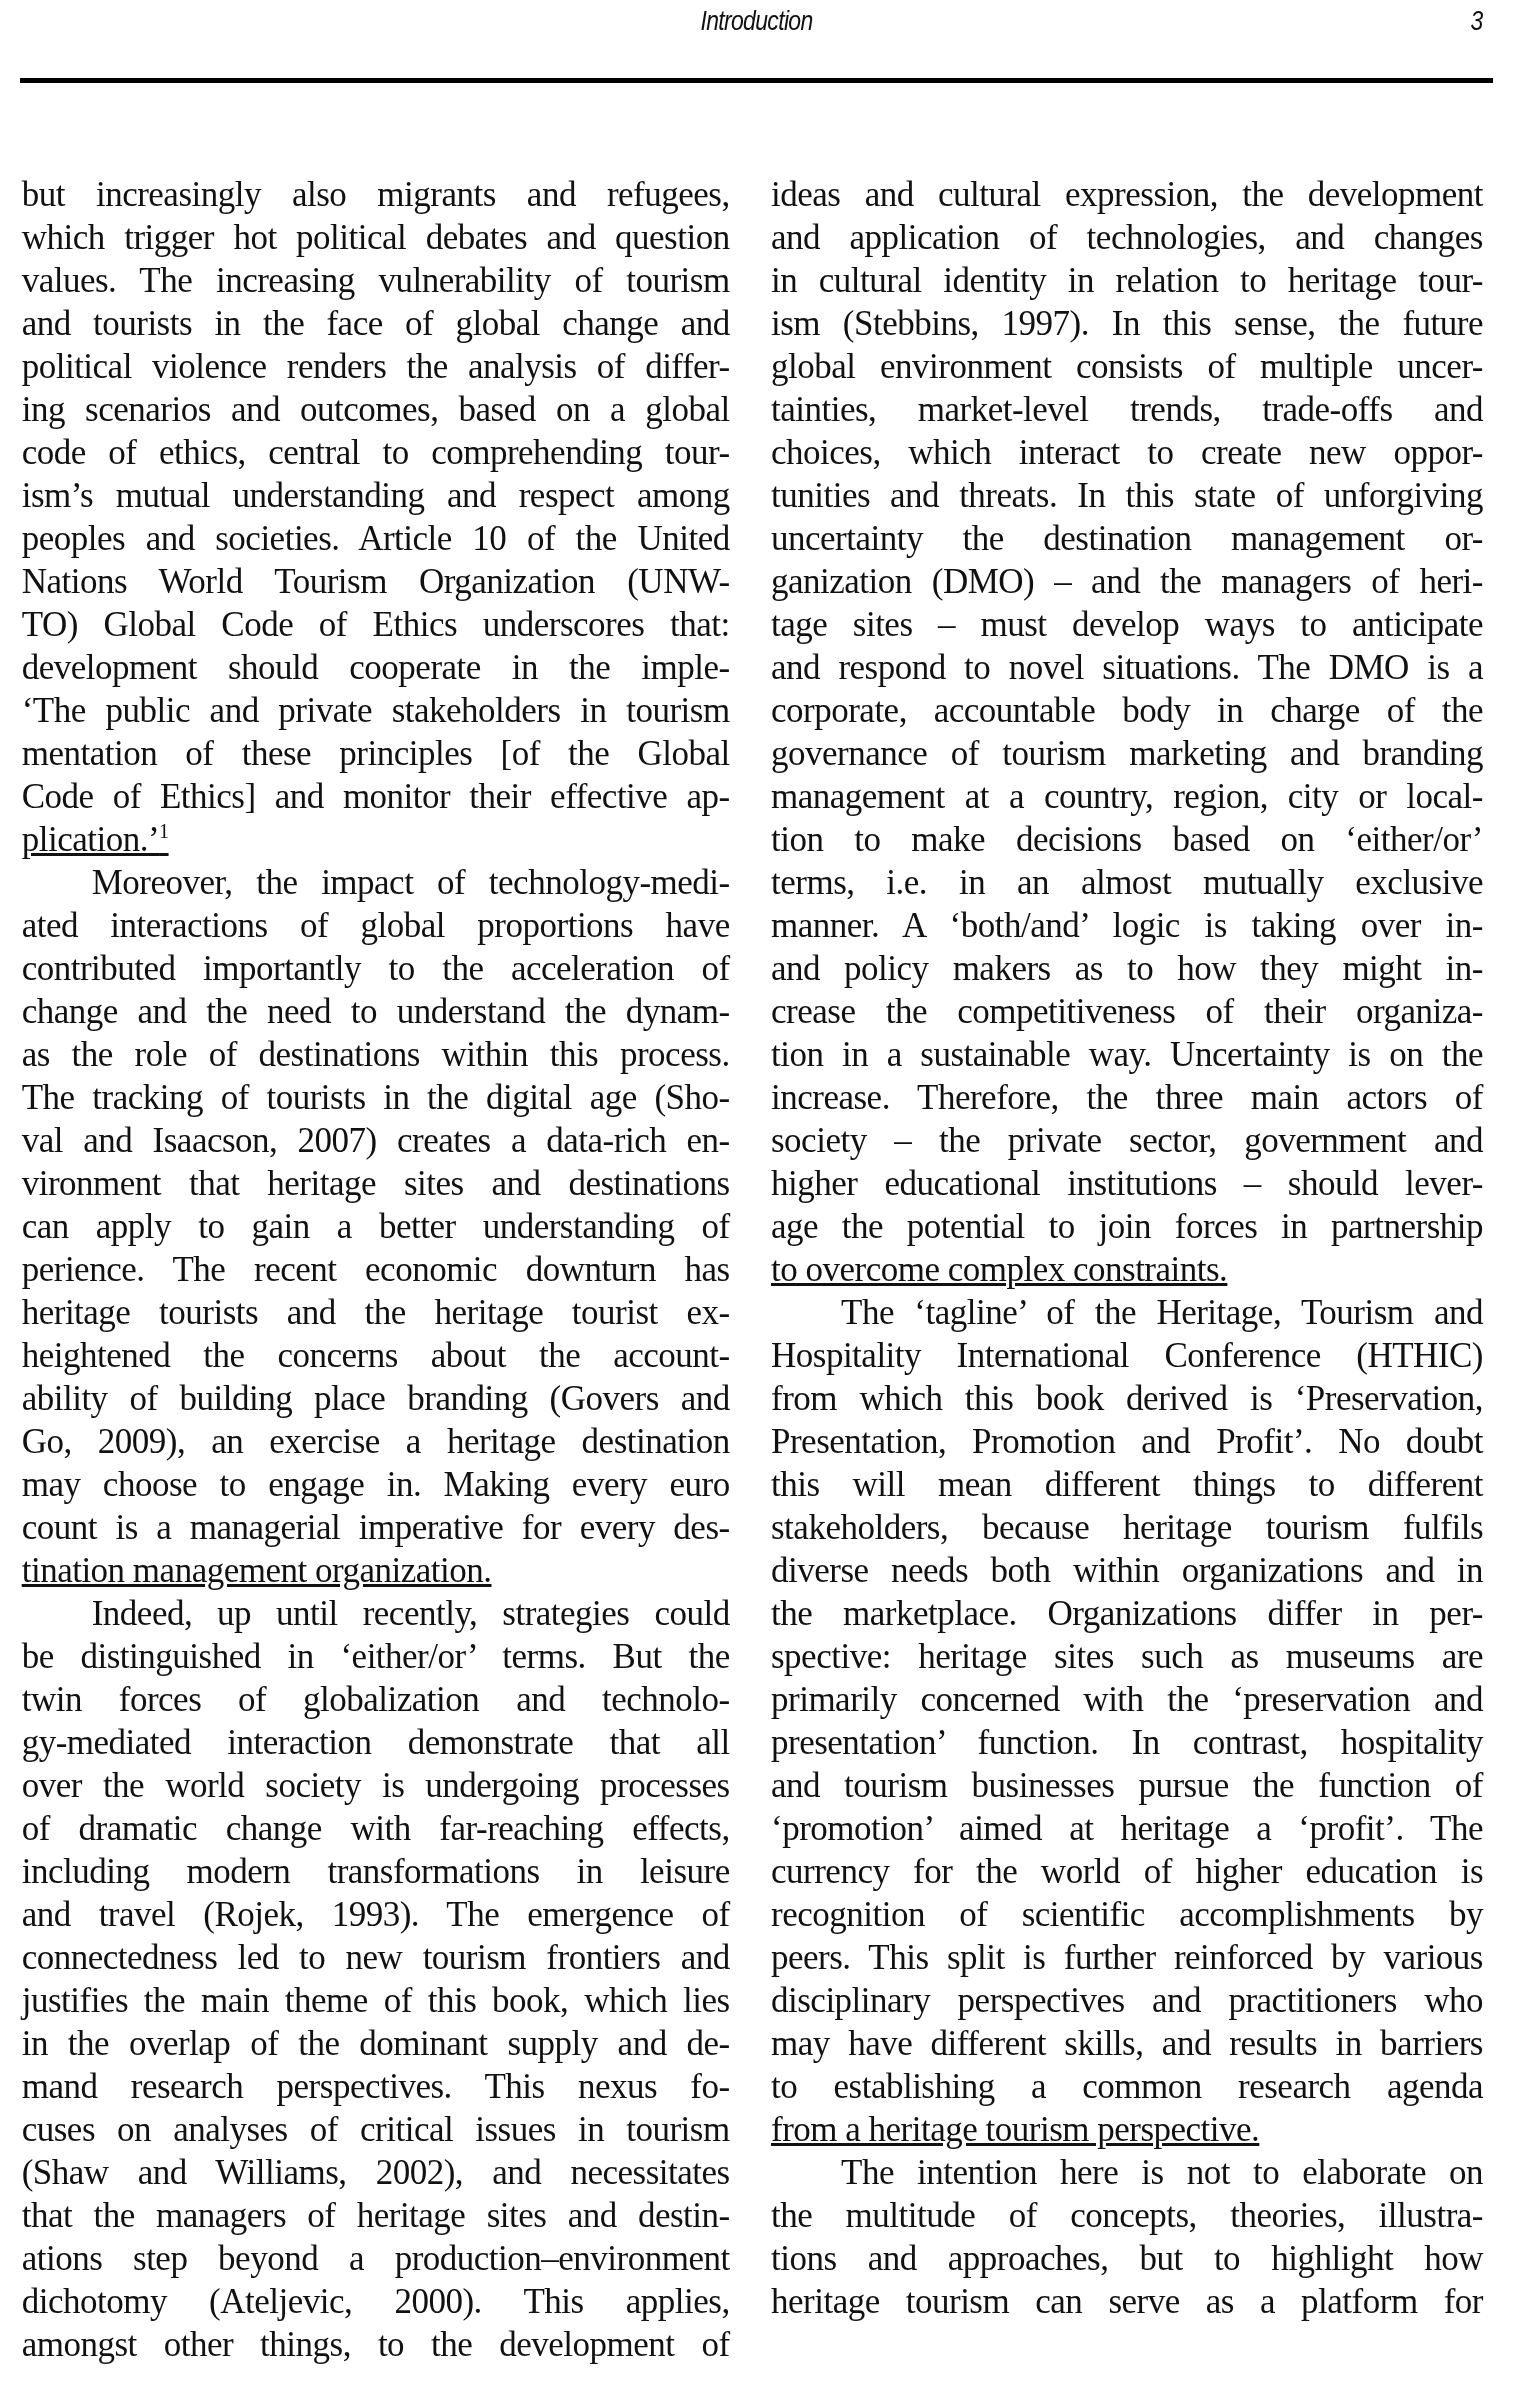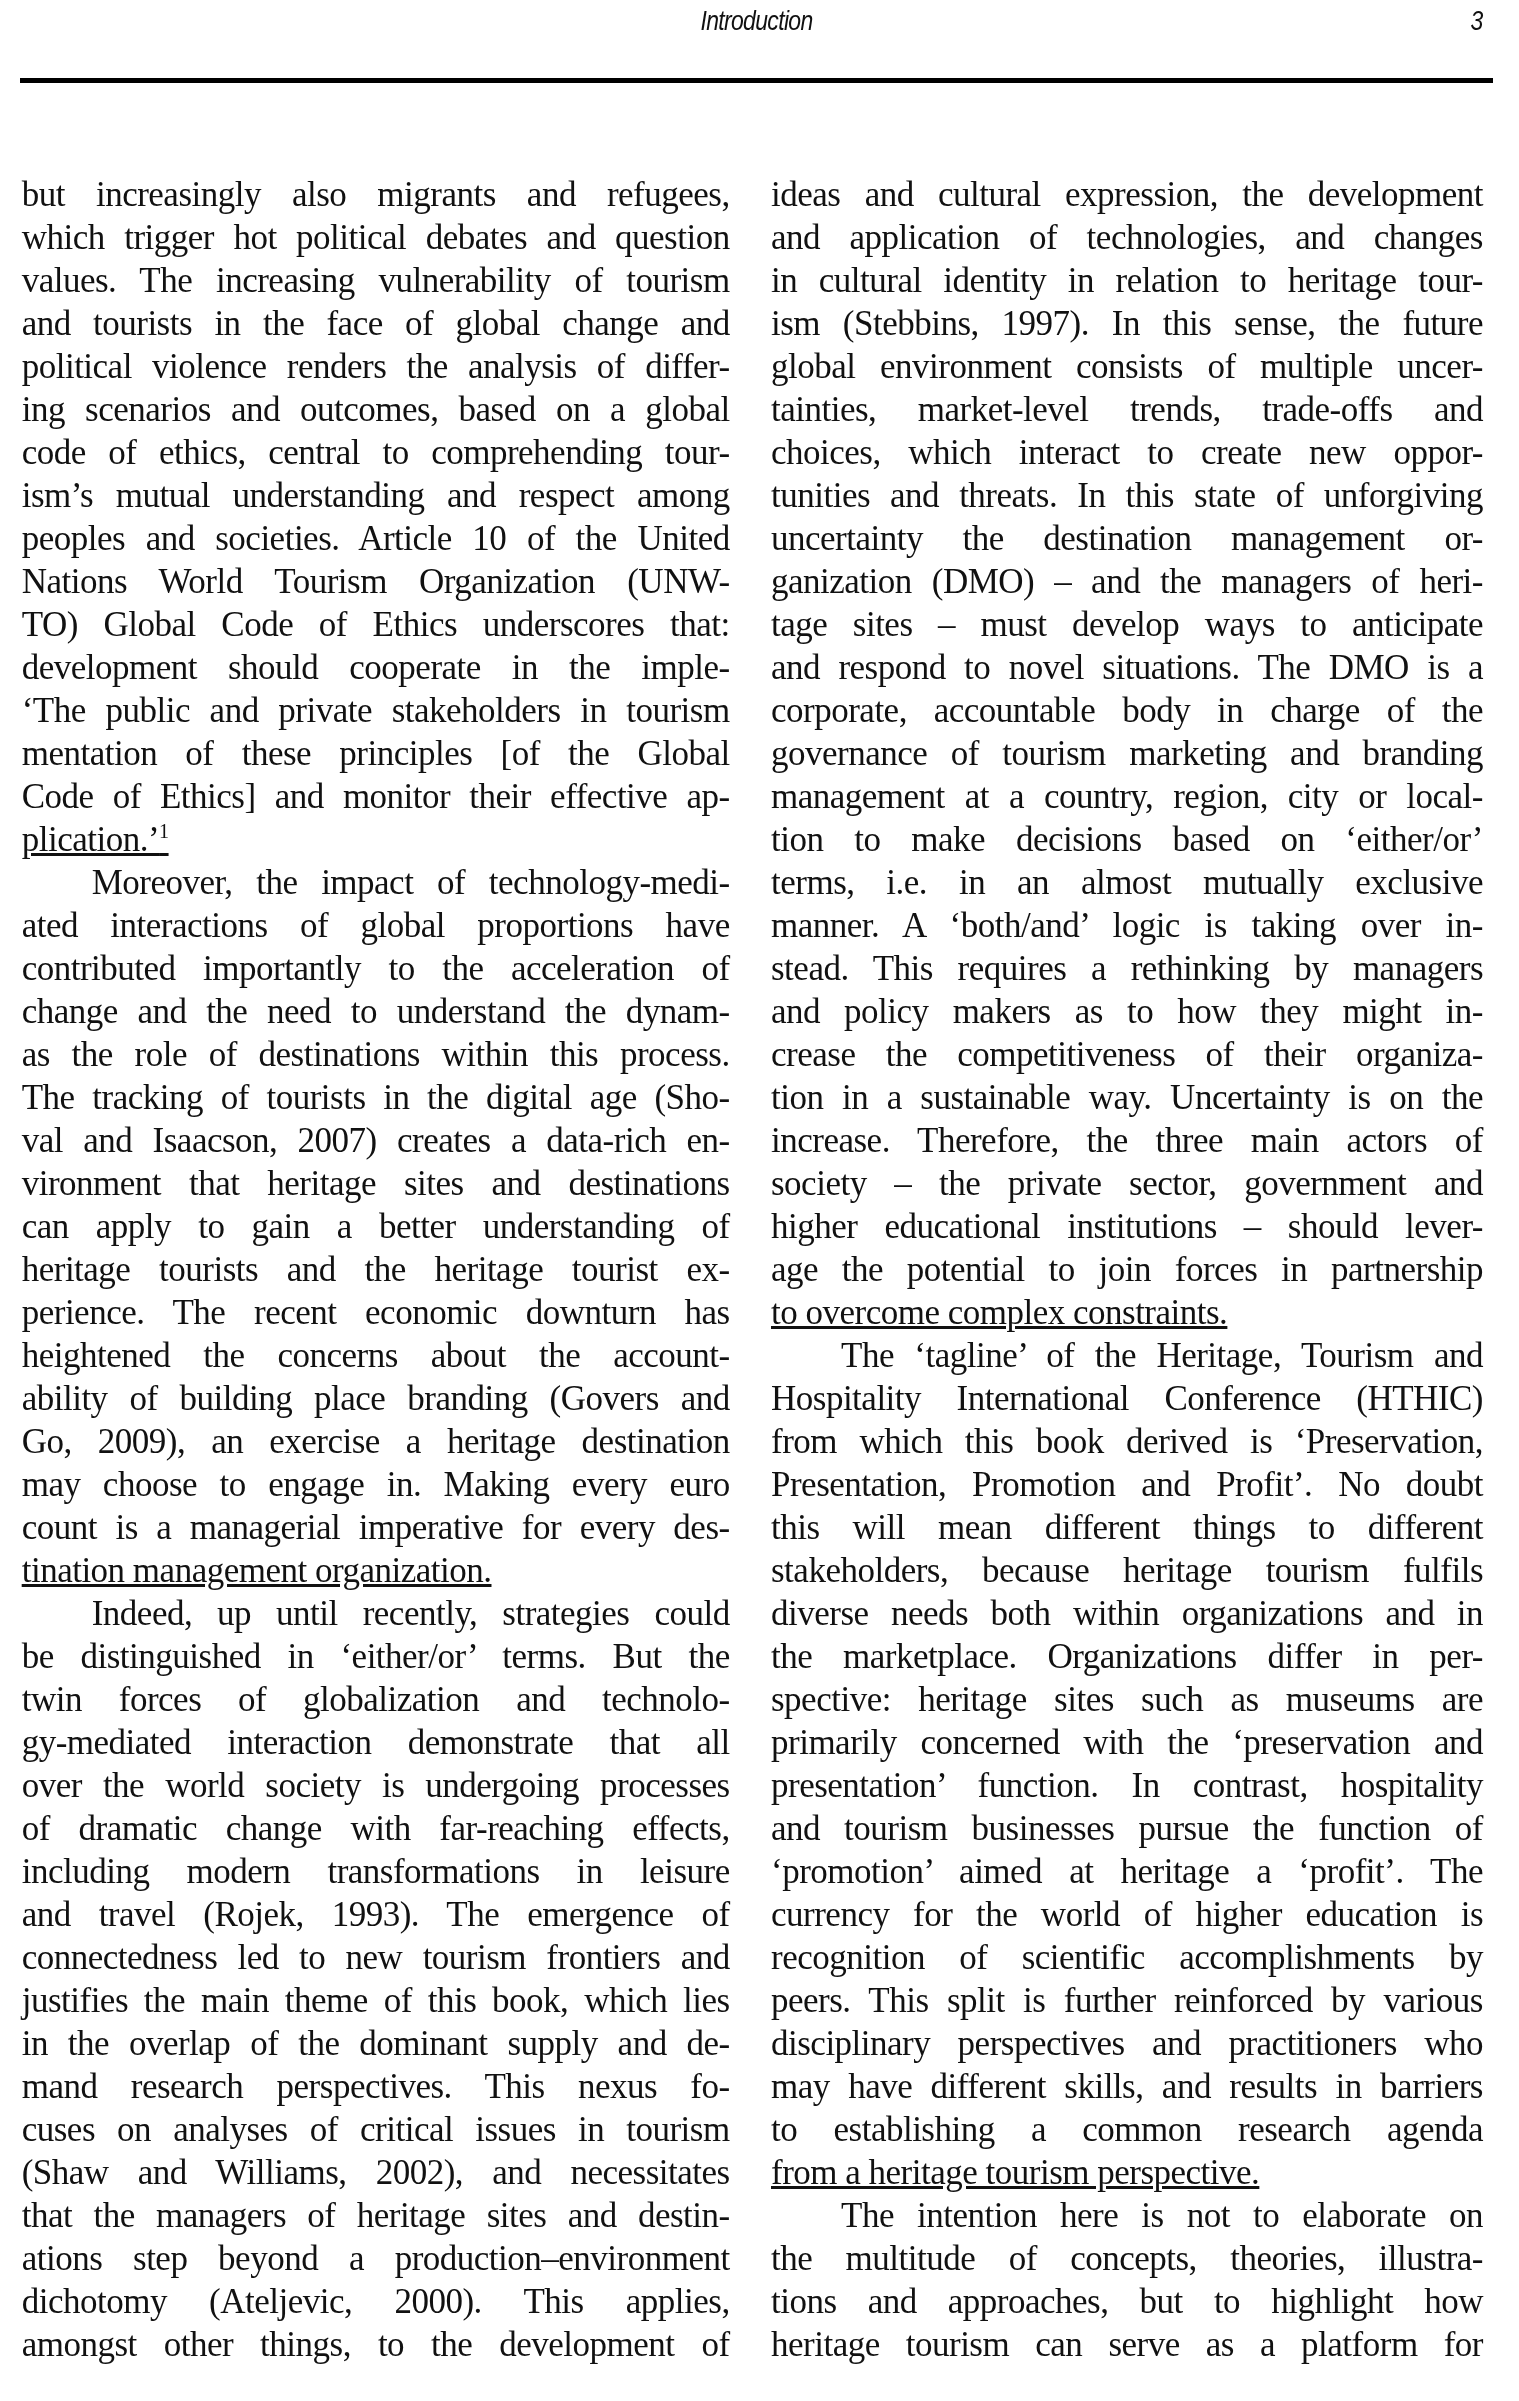--- a/index.html
+++ b/index.html
@@ -108,22 +108,22 @@
     <span class="line last"><span>plication.’</span><span class="sup">1</span></span>
     <span class="line indent"><span>Moreover, the impact of technology-medi-</span></span>
     <span class="line"><span>ated interactions of global proportions have</span></span>
     <span class="line"><span>contributed importantly to the acceleration of</span></span>
     <span class="line"><span>change and the need to understand the dynam-</span></span>
     <span class="line"><span>as the role of destinations within this process.</span></span>
     <span class="line"><span>The tracking of tourists in the digital age (Sho-</span></span>
     <span class="line"><span>val and Isaacson, 2007) creates a data-rich en-</span></span>
     <span class="line"><span>vironment that heritage sites and destinations</span></span>
     <span class="line"><span>can apply to gain a better understanding of</span></span>
+    <span class="line"><span>perience. The recent economic downturn has</span></span>
     <span class="line"><span>heritage tourists and the heritage tourist ex-</span></span>
-    <span class="line"><span>perience. The recent economic downturn has</span></span>
     <span class="line"><span>heightened the concerns about the account-</span></span>
     <span class="line"><span>ability of building place branding (Govers and</span></span>
     <span class="line"><span>Go, 2009), an exercise a heritage destination</span></span>
     <span class="line"><span>may choose to engage in. Making every euro</span></span>
     <span class="line"><span>count is a managerial imperative for every des-</span></span>
     <span class="line last"><span>tination management organization.</span></span>
     <span class="line indent"><span>Indeed, up until recently, strategies could</span></span>
     <span class="line"><span>be distinguished in ‘either/or’ terms. But the</span></span>
     <span class="line"><span>twin forces of globalization and technolo-</span></span>
     <span class="line"><span>gy-mediated interaction demonstrate that all</span></span>
@@ -154,21 +154,20 @@
     <span class="line"><span>uncertainty the destination management or-</span></span>
     <span class="line"><span>ganization (DMO) – and the managers of heri-</span></span>
     <span class="line"><span>tage sites – must develop ways to anticipate</span></span>
     <span class="line"><span>and respond to novel situations. The DMO is a</span></span>
     <span class="line"><span>corporate, accountable body in charge of the</span></span>
     <span class="line"><span>governance of tourism marketing and branding</span></span>
     <span class="line"><span>management at a country, region, city or local-</span></span>
     <span class="line"><span>tion to make decisions based on ‘either/or’</span></span>
     <span class="line"><span>terms, i.e. in an almost mutually exclusive</span></span>
     <span class="line"><span>manner. A ‘both/and’ logic is taking over in-</span></span>
-    <span class="line"><span>stead. This requires a rethinking by managers</span></span>
     <span class="line"><span>and policy makers as to how they might in-</span></span>
     <span class="line"><span>crease the competitiveness of their organiza-</span></span>
     <span class="line"><span>tion in a sustainable way. Uncertainty is on the</span></span>
     <span class="line"><span>increase. Therefore, the three main actors of</span></span>
     <span class="line"><span>society – the private sector, government and</span></span>
     <span class="line"><span>higher educational institutions – should lever-</span></span>
     <span class="line"><span>age the potential to join forces in partnership</span></span>
     <span class="line last"><span>to overcome complex constraints.</span></span>
     <span class="line indent"><span>The ‘tagline’ of the Heritage, Tourism and</span></span>
     <span class="line"><span>Hospitality International Conference (HTHIC)</span></span>

